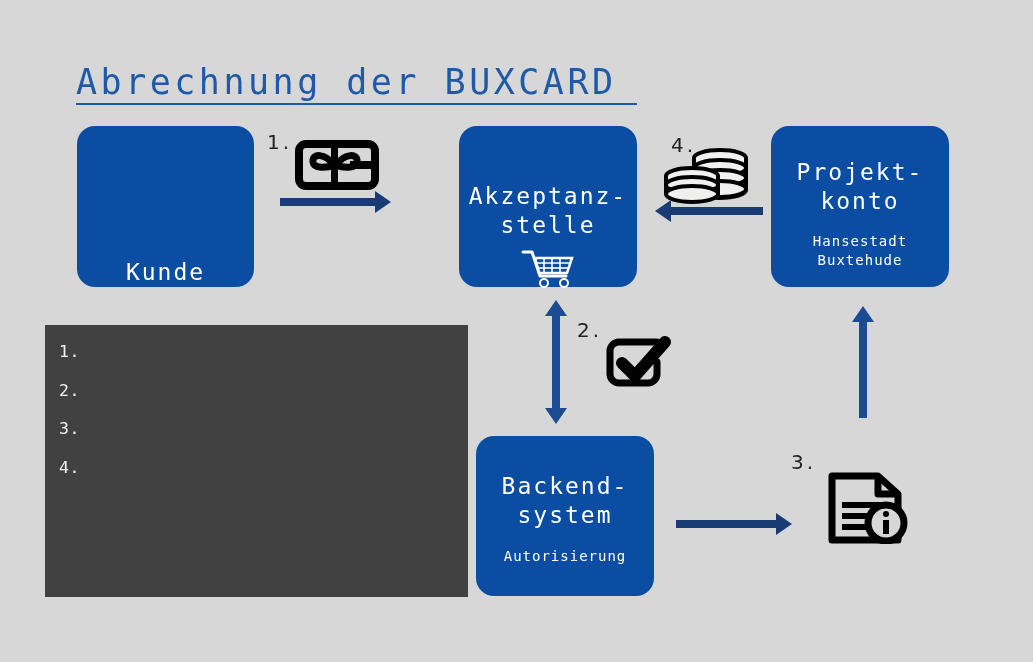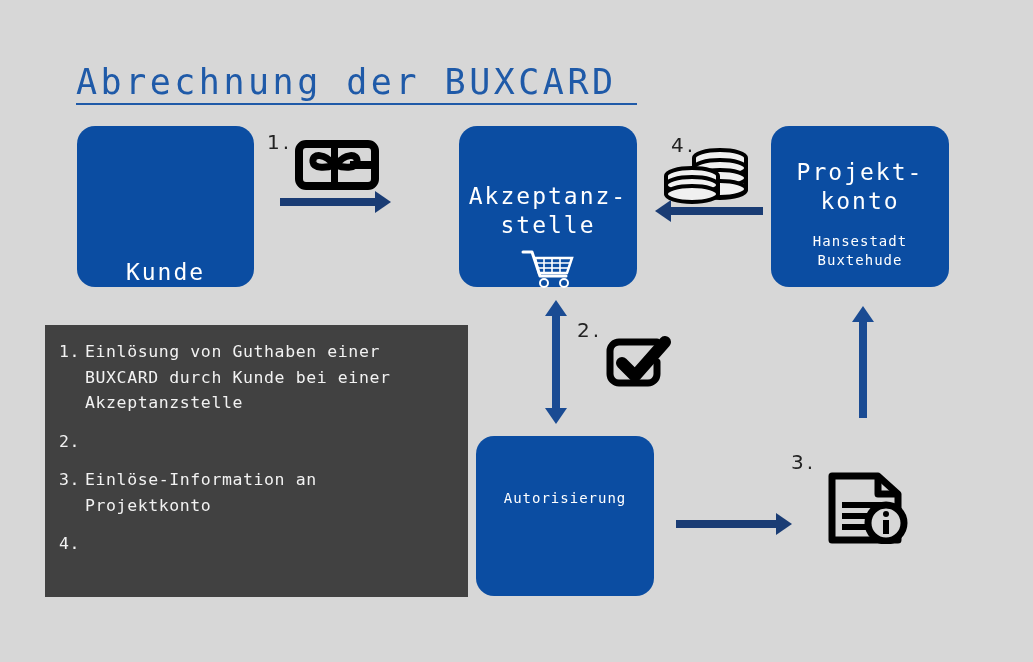--- a/index.html
+++ b/index.html
@@ -234,38 +234,35 @@
       <path d="M52 6 H14 a9 9 0 0 0 -9 9 V38 a9 9 0 0 0 9 9 H43 a9 9 0 0 0 9 -9 V26" fill="none" stroke="#000000" stroke-width="7" stroke-linecap="round"></path>
       <path d="M17 27 L30 40 L60 6" fill="none" stroke="#000000" stroke-width="12" stroke-linecap="round" stroke-linejoin="round"></path>
     </svg>
   </div>
 
   <div class="arrow-v up" style="left:859px; top:322px; height:96px;"></div>
 
   <div class="legend">
     <div class="legend-item">
       <span class="legend-num">1.</span>
-      <span class="legend-text">Einlösung von Guthaben einer
-BUXCARD durch Kunde bei einer
-Akzeptanzstelle</span>
     </div>
     <div class="legend-item">
       <span class="legend-num">2.</span>
     </div>
     <div class="legend-item">
       <span class="legend-num">3.</span>
-      <span class="legend-text">Einlöse-Information an
-Projektkonto</span>
     </div>
     <div class="legend-item">
       <span class="legend-num">4.</span>
     </div>
   </div>
 
   <div class="box" id="box-backend">
+    <div class="box-title">Backend-
+system</div>
     <div class="box-sub" style="margin-top:17px;">Autorisierung</div>
   </div>
 
   <div class="arrow-h right" style="left:676px; top:520px; width:100px;"></div>
   <div class="step-num" style="left:791px; top:450px;">3.</div>
   <div class="icon-abs" style="left:820px; top:472px;">
     <svg width="92" height="72" viewBox="0 0 92 72">
       <path d="M12 4 H58 L78 22 V68 H12 Z" fill="#d7d7d7" stroke="#000000" stroke-width="7" stroke-linejoin="round"></path>
       <path d="M58 4 V22 H78" fill="none" stroke="#000000" stroke-width="7" stroke-linejoin="round"></path>
       <line x1="22" y1="33" x2="66" y2="33" stroke="#000000" stroke-width="6"></line>

